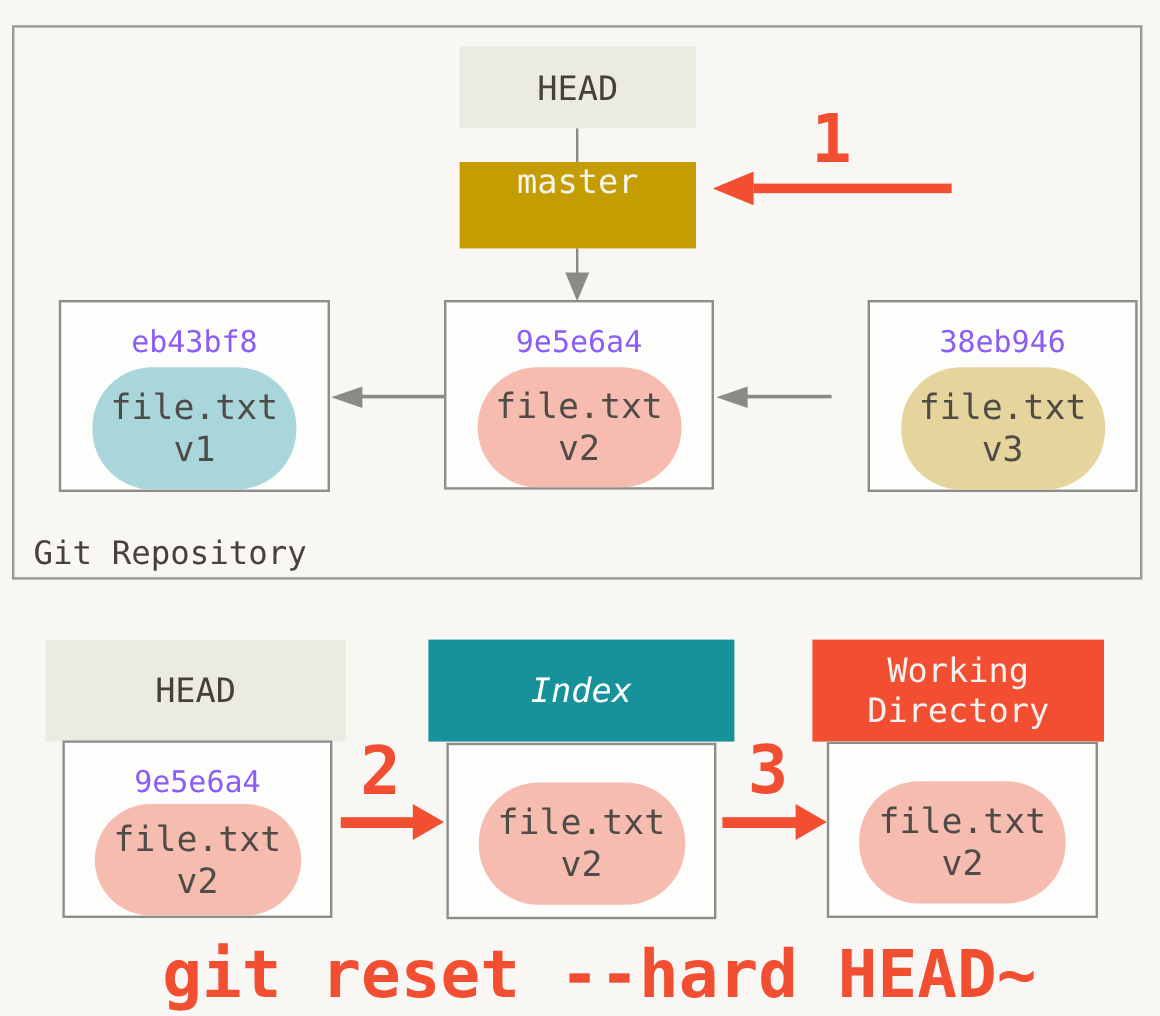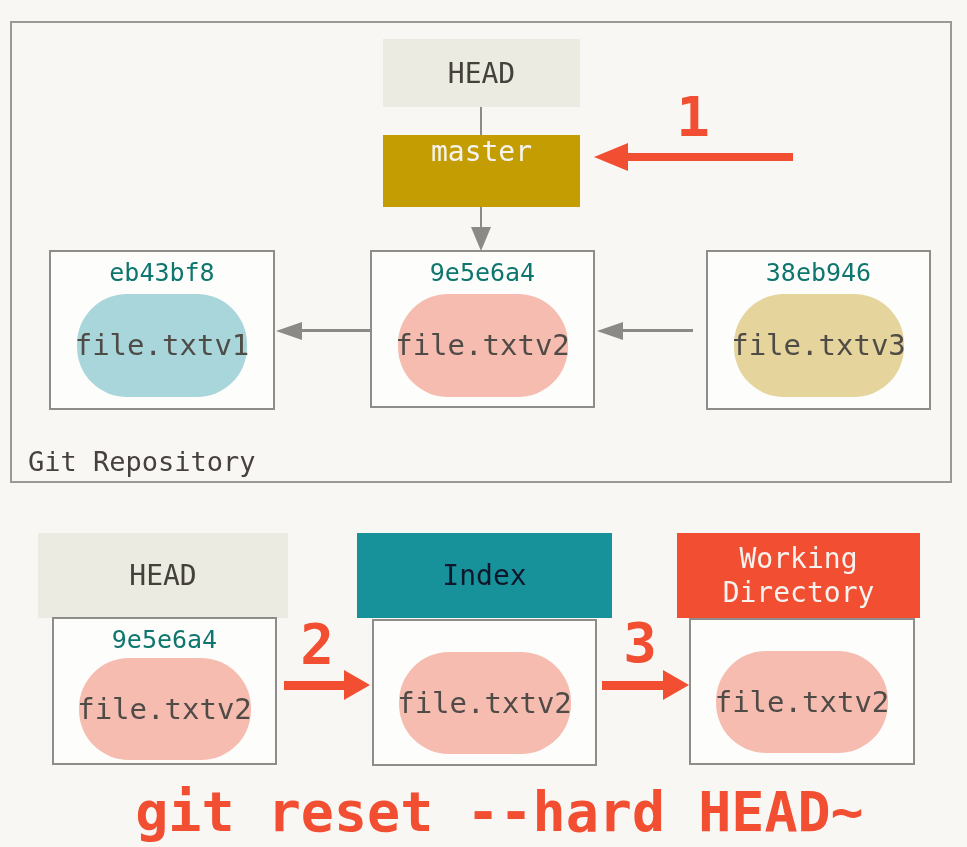--- a/index.html
+++ b/index.html
@@ -62,28 +62,28 @@
   }
 
   .commit-box {
     width:225px; height:160px;
     background:#FDFDFC;
     border:2px solid var(--box_border);
     display:flex; flex-direction:column; align-items:center;
   }
   .commit-left  { left:49px;  top:250px; width:226px; }
   .commit-mid   { left:370px; top:250px; height:158px; }
-  .commit-right { left:706px; top:250px; }
+  .commit-right { left:723px; top:250px; }
   .commit-hash {
-    margin-top:6px; font-size:25px; color:#0f766e;
+    margin-top:18px; font-size:25px; color:#8b5cf6;
   }
   .blob {
     width:170px; height:103px; margin-top:7px;
     border-radius:50px;
-    display:flex; align-items:center; justify-content:center;
+    display:flex; flex-direction:column; align-items:center; justify-content:center;
     font-size:29px; line-height:35px; color:#4F4B47;
   }
   .blob-blue { background: var(--blue); }
   .blob-pink { background: var(--pink); }
   .blob-tan  { background: var(--tan); }
 
   .h-line { height:3px; background: var(--line_gray); }
   .arrow-mid-left-line  { left:300px; top:329px; width:70px; }
   .gray-head-left {
     border-width:9px 26px 9px 0;
@@ -108,21 +108,21 @@
   .step-1 { left:658px; top:88px; }
 
   
   .col-header {
     top:533px; height:85px;
     display:flex; align-items:center; justify-content:center;
     text-align:center;
     font-size:28px; line-height:34px;
   }
   .head-header { left:38px; width:250px; background:var(--beige); color:#44403B; }
-  .index-header { left:357px; width:255px; background:var(--teal); color:#0f172a; }
+  .index-header { left:357px; width:255px; background:var(--teal); color:#ffffff;font-style:italic; }
   .wd-header { left:677px; width:243px; background:var(--accent_red); color:#F5F2F0; padding:12px 14px; }
 
   .col-body {
     width:225px; height:148px; top:617px;
     background:#FDFDFC;
     border:2px solid var(--box_border);
     display:flex; flex-direction:column; align-items:center;
   }
   .head-body  { left:52px; }
   .index-body { left:372px; top:619px; height:147px; }

